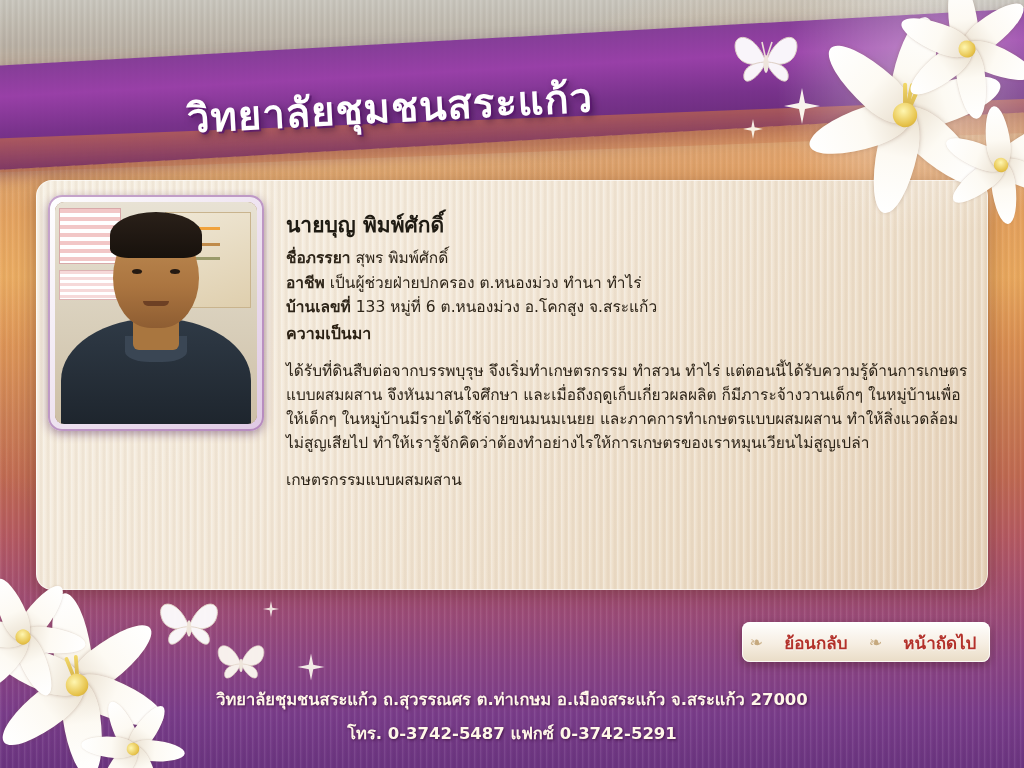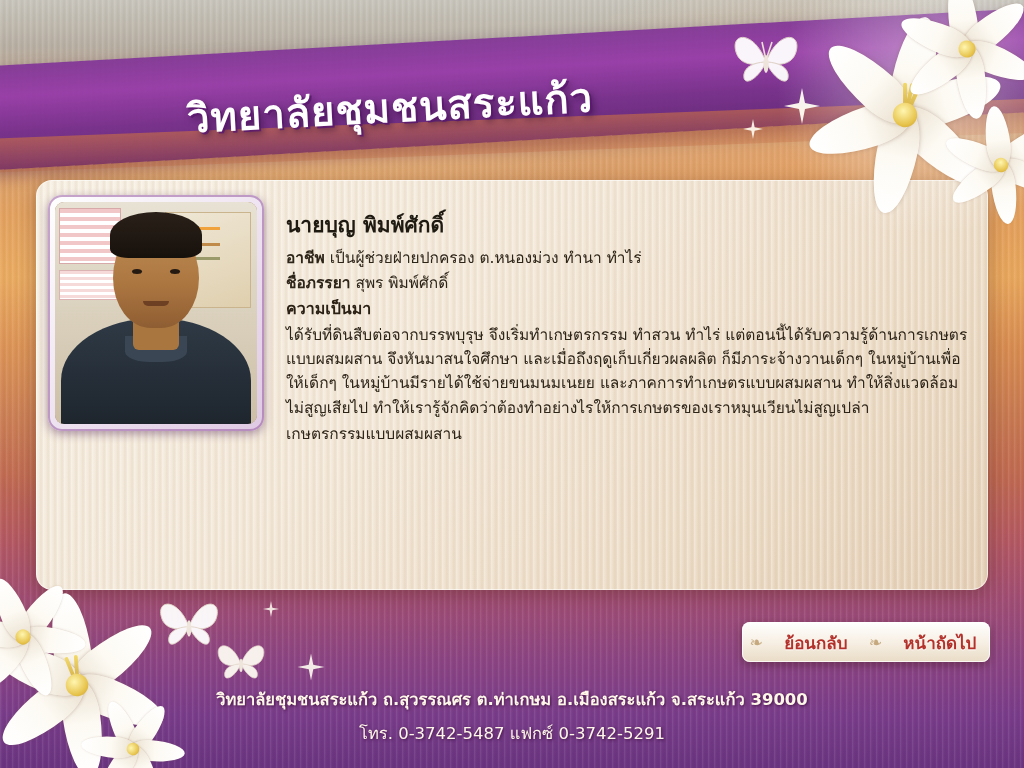--- a/index.html
+++ b/index.html
@@ -161,21 +161,21 @@
     left: 286px; top: 208px;
     width: 684px;
     z-index: 7;
     color: #2b2114;
   }
   .t-name {
     font-size: 21px; font-weight: bold; color:#1e1a12; margin-bottom: 6px;
   }
   .line { font-size: 15.5px; line-height: 1.52; color:#2e2519; margin: 1px 0; }
   .label { font-weight: bold; }
-  .para { font-size: 15.5px; line-height: 1.56; color:#2e2519; margin-top: 2px; }
+  .para { font-size: 15.5px; line-height: 1.56; color:#2e2519; margin-top: 13px; }
   .head-bold { font-weight: bold; font-size: 16px; margin-top: 0; }
 
   
   .nav {
     position: absolute;
     right: 34px; top: 622px;
     width: 248px; height: 40px;
     border-radius: 8px;
     background: linear-gradient(180deg, #ffffff 0%, #f6eee2 55%, #e9dcc6 100%);
     box-shadow: 0 3px 8px rgba(60,20,20,0.4), inset 0 0 0 1px rgba(255,255,255,0.8);
@@ -191,21 +191,21 @@
 
   
   .footer {
     position: absolute;
     left: 0; top: 686px; width: 1024px;
     text-align: center;
     color: #fff7e8;
     z-index: 8;
   }
   .footer .f1 { font-size: 16.5px; font-weight: bold; text-shadow: 1px 1px 3px rgba(60,10,60,0.85); }
-  .footer .f2 { font-size: 16.5px; font-weight: normal; margin-top: 8px; text-shadow: 1px 1px 3px rgba(60,10,60,0.85); }
+  .footer .f2 { font-size: 16.5px; font-weight: bold; margin-top: 8px; text-shadow: 1px 1px 3px rgba(60,10,60,0.85); }
 
   
   .flower { position: absolute; z-index: 9; pointer-events: none; }
   .petal {
     position: absolute; left: 50%; top: 50%;
     width: 30px; height: 78px;
     margin-left: -15px; margin-top: -74px;
     border-radius: 50% 50% 45% 45% / 62% 62% 38% 38%;
     background: linear-gradient(180deg,#ffffff 0%, #fdfaf3 55%, #e9dfce 100%);
     transform-origin: 50% 95%;
@@ -261,47 +261,51 @@
       <div class="ph-eye l"></div>
       <div class="ph-eye r"></div>
       <div class="ph-mouth"></div>
     </div>
   </div>
 
   <div class="text-col">
     <div class="t-name">นายบุญ   พิมพ์ศักดิ์</div>
 
     <div class="line">
+      <span class="label">ชื่อภรรยา</span>
+      <span>สุพร  พิมพ์ศักดิ์</span>
+    </div>
+
+    <div class="line">
       <span class="label">อาชีพ</span>
       <span>เป็นผู้ช่วยฝ่ายปกครอง ต.หนองม่วง ทำนา ทำไร่</span>
     </div>
 
+
     <div class="line">
-      <span class="label">ชื่อภรรยา</span>
-      <span>สุพร  พิมพ์ศักดิ์</span>
+      <span class="label">บ้านเลขที่</span>
+      <span>133   หมู่ที่ 6   ต.หนองม่วง   อ.โคกสูง   จ.สระแก้ว</span>
     </div>
-
-
 
 
     <div class="head-bold">ความเป็นมา</div>
     <div class="para">ได้รับที่ดินสืบต่อจากบรรพบุรุษ จึงเริ่มทำเกษตรกรรม ทำสวน ทำไร่ แต่ตอนนี้ได้รับความรู้ด้านการเกษตรแบบผสมผสาน จึงหันมาสนใจศึกษา และเมื่อถึงฤดูเก็บเกี่ยวผลผลิต ก็มีภาระจ้างวานเด็กๆ ในหมู่บ้านเพื่อให้เด็กๆ ในหมู่บ้านมีรายได้ใช้จ่ายขนมนมเนยย และภาคการทำเกษตรแบบผสมผสาน ทำให้สิ่งแวดล้อมไม่สูญเสียไป ทำให้เรารู้จักคิดว่าต้องทำอย่างไรให้การเกษตรของเราหมุนเวียนไม่สูญเปล่า</div>
 
     <div class="para">เกษตรกรรมแบบผสมผสาน</div>
   </div>
 
   <div class="nav">
     <span class="nav-sep">❧</span>
     <span class="nav-btn">ย้อนกลับ</span>
     <span class="nav-sep">❧</span>
     <span class="nav-btn">หน้าถัดไป</span>
   </div>
 
   <div class="footer">
-    <div class="f1">วิทยาลัยชุมชนสระแก้ว   ถ.สุวรรณศร ต.ท่าเกษม อ.เมืองสระแก้ว จ.สระแก้ว 39000</div>
+    <div class="f1">วิทยาลัยชุมชนสระแก้ว   ถ.สุวรรณศร ต.ท่าเกษม อ.เมืองสระแก้ว จ.สระแก้ว 27000</div>
     <div class="f2">โทร. 0-3742-5487  แฟกซ์ 0-3742-5291</div>
   </div>
 
   <div class="flower" style="left:900px; top:110px; width:10px; height:10px; transform: scale(1.35) rotate(12deg);">
     <div class="petal" style="transform: rotate(0deg);"></div>
     <div class="petal" style="transform: rotate(60deg);"></div>
     <div class="petal" style="transform: rotate(120deg);"></div>
     <div class="petal" style="transform: rotate(180deg);"></div>
     <div class="petal" style="transform: rotate(240deg);"></div>
     <div class="petal" style="transform: rotate(300deg);"></div>

